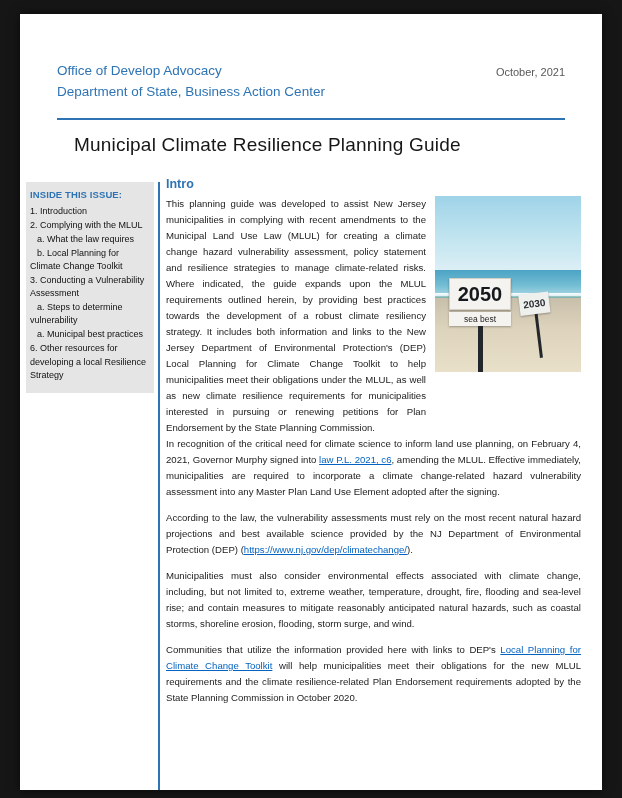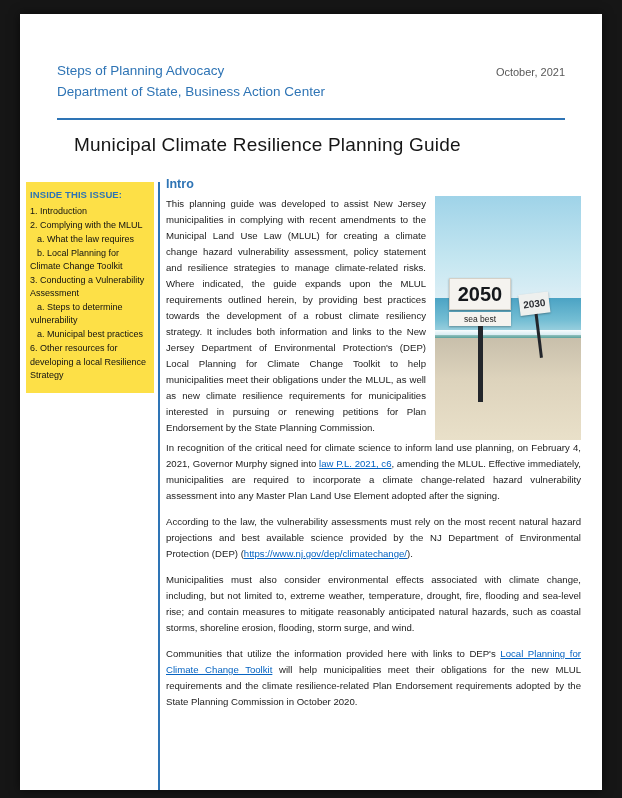--- a/index.html
+++ b/index.html
@@ -12,55 +12,55 @@
   }
   .page {
     position:absolute; left:20px; top:14px; width:582px; height:776px;
     background:#ffffff; box-shadow:0 0 10px rgba(0,0,0,0.6);
   }
   .org { position:absolute; left:37px; top:46px; color:#2E74B5; font-size:13.5px; line-height:21px; }
   .date { position:absolute; right:37px; top:52px; color:#595959; font-size:11px; }
   .rule { position:absolute; left:37px; right:37px; top:104px; height:2px; background:#2E74B5; }
   .title { position:absolute; left:54px; top:120px; font-size:19px; font-weight:400; color:#161616; letter-spacing:0.2px; }
 
-  .sidebar { position:absolute; left:6px; top:168px; width:128px; background:#fde047; padding:7px 5px 10px 4px; }
+  .sidebar { position:absolute; left:6px; top:168px; width:128px; background:#e5e5e5; padding:7px 5px 10px 4px; }
   .sidebar-title { color:#2E74B5; font-weight:bold; font-size:9.5px; margin-bottom:5px; letter-spacing:0.1px; }
   .si { font-size:9px; line-height:1.45; color:#111111; margin-bottom:1px; }
   .si.l1 { text-indent:7px; }
 
   .vline { position:absolute; left:138px; top:168px; width:2px; bottom:0; background:#2E74B5; }
 
   .main { position:absolute; left:146px; top:163px; width:415px; }
   h2.sec { color:#2E74B5; font-size:12.5px; font-weight:bold; margin-bottom:5px; }
   h2.sec.mlul { margin-top:14px; }
   .body { font-size:9.6px; line-height:16px; color:#1c1c1c; text-align:justify; margin-bottom:10px; }
   .intro-row { display:flex; gap:9px; }
   .intro-text { flex:1; margin-bottom:0; }
   .lnk { color:#0563C1; text-decoration:underline; cursor:pointer; }
 
-  .photo { width:146px; height:244px; flex-shrink:0; position:relative; overflow:hidden; background:#0f766e; }
+  .photo { width:146px; height:176px; flex-shrink:0; position:relative; overflow:hidden; background:#0f766e; }
   .ph-sky  { position:absolute; left:0; top:0; width:100%; height:42%; background:linear-gradient(180deg,#9fd3e8 0%,#c6e7f1 65%,#dceef5 100%); }
   .ph-sea  { position:absolute; left:0; top:42%; width:100%; height:15%; background:linear-gradient(180deg,#4ba3c4 0%,#74bed4 60%,#a9d6e2 100%); }
   .ph-foam { position:absolute; left:0; top:55%; width:100%; height:5%; background:linear-gradient(180deg,rgba(255,255,255,0.95),rgba(255,255,255,0)); }
   .ph-sand { position:absolute; left:0; top:58%; width:100%; height:42%; background:linear-gradient(180deg,#c8bfab 0%,#ddd3bc 40%,#e9e0c9 100%); }
   .sign-2050 { position:absolute; left:14px; top:82px; width:62px; text-align:center; }
   .s2050-board { background:#f5f3ef; border:1px solid #d4d0c7; font-weight:bold; font-size:20px; line-height:1.5; color:#15181c; box-shadow:0 1px 2px rgba(0,0,0,0.35); }
   .s2050-sub { background:#f5f3ef; margin-top:2px; font-size:8.5px; line-height:1.7; color:#222222; box-shadow:0 1px 2px rgba(0,0,0,0.3); }
   .s-post { width:5px; background:#23262b; margin:0 auto; height:76px; }
   .sign-2030 { position:absolute; left:87px; top:97px; width:30px; text-align:center; transform:rotate(-7deg); }
   .s2030-board { background:#eef0ee; font-size:10px; font-weight:bold; line-height:2.1; color:#2a2d33; box-shadow:0 1px 2px rgba(0,0,0,0.3); }
   .sign-2030 .s-post { height:44px; width:3px; }
 </style>
 </head>
 <body>
 
 <div class="page">
 
   <div class="org">
-    <div>Steps of Planning Advocacy</div>
+    <div>Office of Develop Advocacy</div>
     <div>Department of State, Business Action Center</div>
   </div>
   <div class="date">October, 2021</div>
   <div class="rule"></div>
   <h1 class="title">Municipal Climate Resilience Planning Guide</h1>
 
   <aside class="sidebar">
     <div class="sidebar-title">INSIDE THIS ISSUE:</div>
     <div class="si l0">1. Introduction</div>
     <div class="si l0">2. Complying with the MLUL</div>

